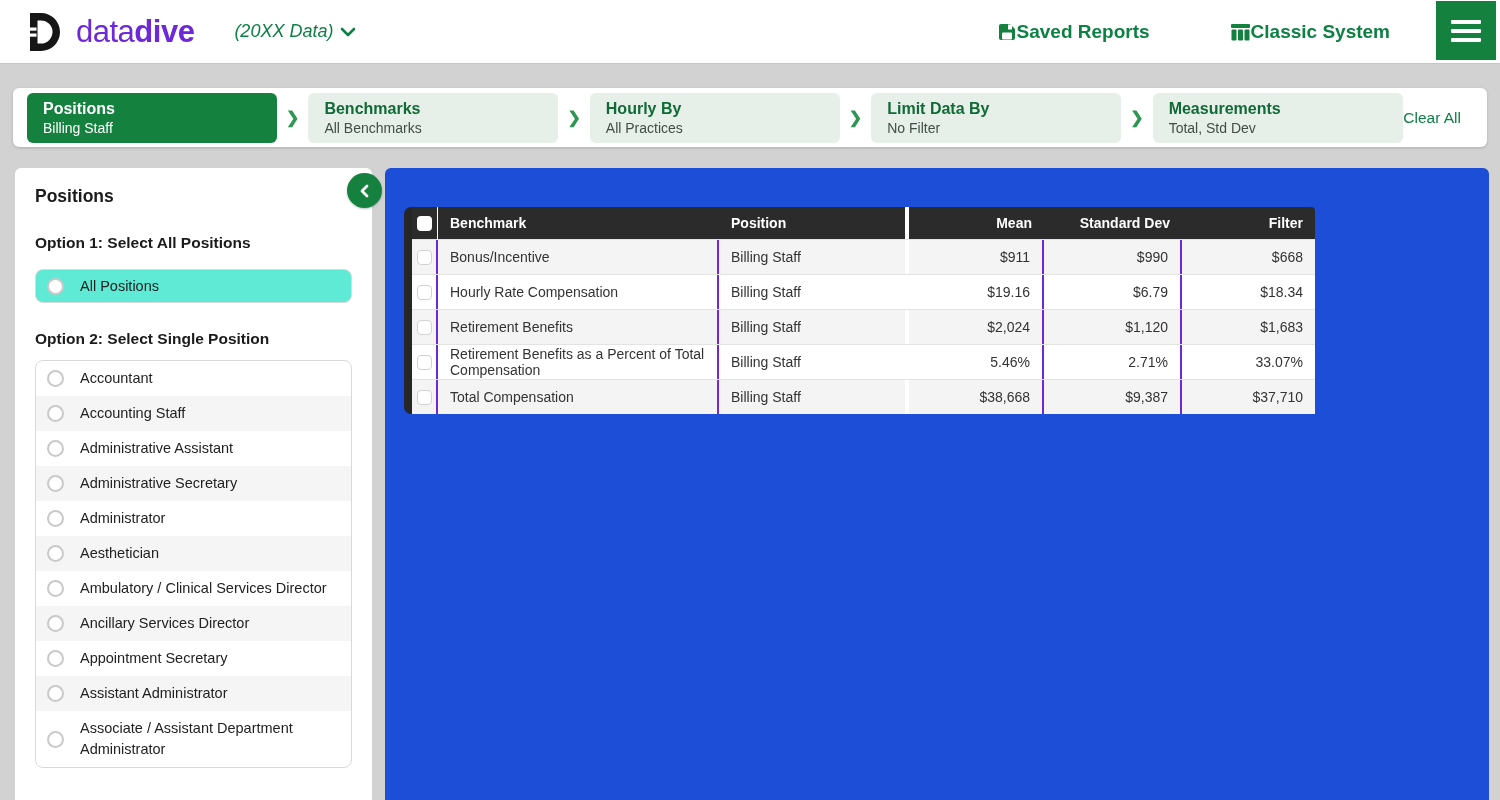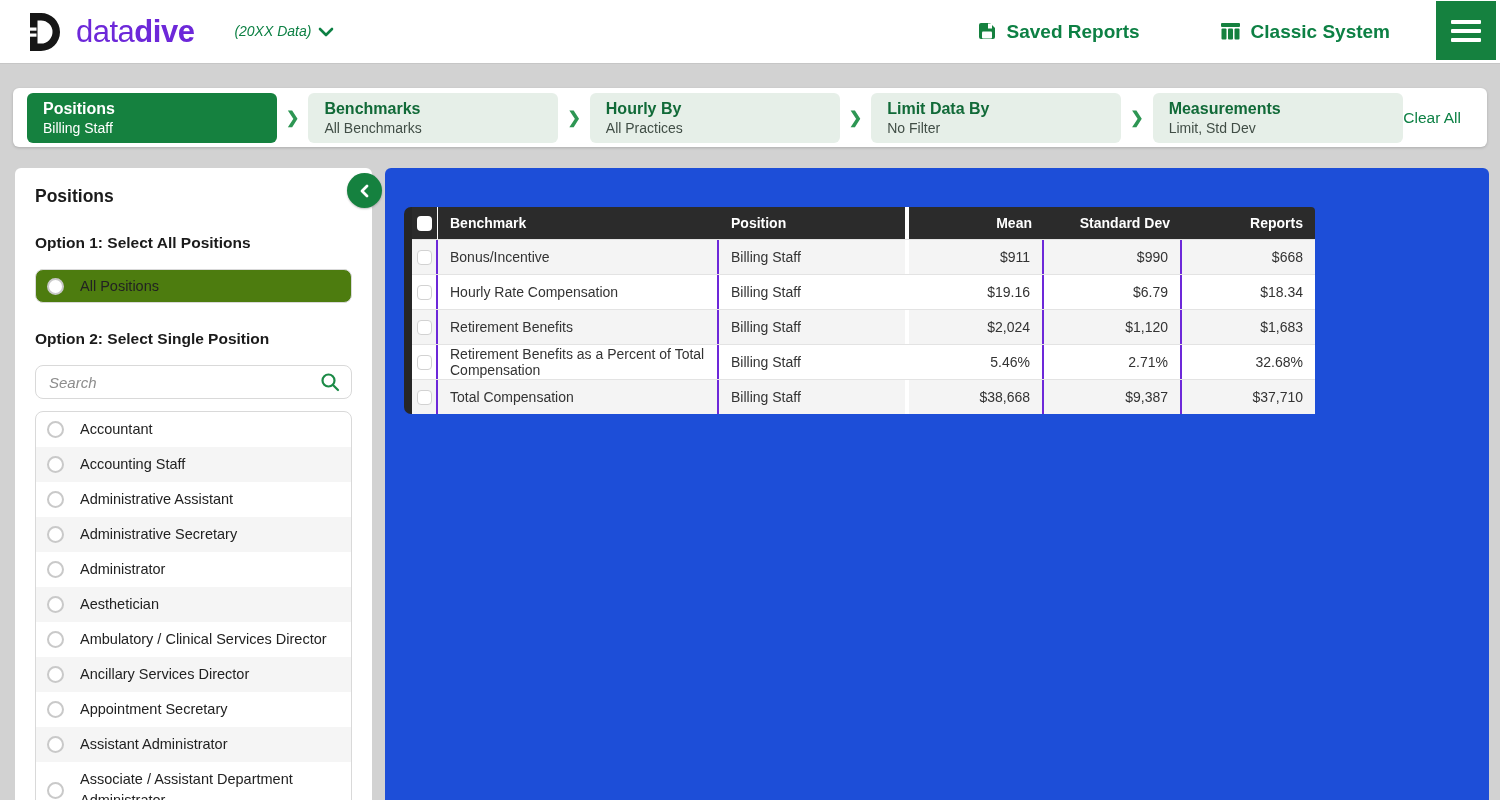--- a/index.html
+++ b/index.html
@@ -14,24 +14,24 @@
     position:absolute; top:0; left:0; width:1500px; height:64px;
     background:#ffffff; border-bottom:1px solid #c6c6c6;
     display:flex; align-items:center;
   }
   .brand { display:flex; align-items:center; gap:13px; margin-left:26px; cursor:pointer; }
   .brand-text { font-size:31px; color:#6d28d9; letter-spacing:-0.5px; }
   .brand-text .w-med { font-weight:500; }
   .brand-text .w-heavy { font-weight:800; }
   .report-title { margin-left:32px; display:flex; align-items:baseline; color:#0d8044; cursor:pointer; }
   .report-title .main { font-size:21px; font-weight:bold; }
-  .report-title .suffix { font-style:italic; font-size:14px; margin-left:8px;text-align:center; }
+  .report-title .suffix { font-style:italic; font-size:18px; margin-left:8px;text-align:center; }
   .report-title .chev { align-self:center; margin-left:7px; }
   .header-actions { margin-left:auto; display:flex; align-items:center; gap:80px; }
-  .header-action { display:flex; gap:10px; color:#0d8044; font-size:19px; font-weight:bold; cursor:pointer; }
+  .header-action { display:flex; align-items:center; gap:0; color:#0d8044; font-size:19px; font-weight:bold; cursor:pointer; }
   .menu-btn {
     width:60px; height:59px; background:#15813f; border:none; cursor:pointer;
     margin:0 4px 2px 46px; display:flex; flex-direction:column; justify-content:center; align-items:center; gap:5px;
   }
   .menu-btn span { width:30px; height:4px; background:#fff; border-radius:1px; }
 
   
   .wizard {
     position:absolute; top:88px; left:13px; right:13px; height:59px;
     background:#fff; border-radius:6px; box-shadow:0 1px 3px rgba(0,0,0,.18);
@@ -54,21 +54,21 @@
     background:#fff; border-radius:6px 6px 0 0; padding:18px 20px 0;
   }
   .collapse-btn {
     position:absolute; top:5px; right:-10px; width:35px; height:35px; border-radius:50%;
     background:#15813f; border:none; cursor:pointer; display:flex; align-items:center; justify-content:center;
     box-shadow:0 1px 2px rgba(0,0,0,.25);
   }
   .side-title { font-size:17.5px; font-weight:bold; color:#1b1b1b; }
   .opt-heading { font-size:15.5px; font-weight:bold; color:#1b1b1b; margin-top:27px; }
   .pill-box {
-    margin-top:17px; border:1px solid #d9d9d9; border-radius:8px; height:34px; background:#4d7c0f;
+    margin-top:17px; border:1px solid #d9d9d9; border-radius:8px; height:34px; background:#5eead4;
     display:flex; align-items:center; padding:0 11px; gap:16px; cursor:pointer;
   }
   .radio { width:17px; height:17px; border:2px solid #c9c9c9; border-radius:50%; background:#fff; flex-shrink:0; }
   .pill-label { font-size:14.5px; color:#222; }
   .search-box {
     margin-top:17px; border:1px solid #d9d9d9; border-radius:8px; height:34px; background:#fff;
     display:flex; align-items:center; padding:0 11px; gap:8px;
   }
   .search-box input { border:none; outline:none; flex:1; font-size:15px; color:#333; background:transparent; }
   .search-box input::placeholder { font-style:italic; color:#8d8d8d; }
@@ -173,50 +173,41 @@
     <span class="s">All Practices</span>
   </div>
   <span class="step-sep">❯</span>
   <div class="step">
     <span class="t">Limit Data By</span>
     <span class="s">No Filter</span>
   </div>
   <span class="step-sep">❯</span>
   <div class="step">
     <span class="t">Measurements</span>
-    <span class="s">Limit, Std Dev</span>
+    <span class="s">Total, Std Dev</span>
   </div>
   <span class="clear-all">Clear All</span>
 </div>
 
 <div class="sidebar">
   <button class="collapse-btn">
     <svg width="14" height="14" viewBox="0 0 14 14">
         <polyline points="9,2 4,7 9,12" fill="none" stroke="#ffffff" stroke-width="2.8" stroke-linecap="round" stroke-linejoin="round"></polyline>
       </svg>
   </button>
 
   <div class="side-title">Positions</div>
 
   <div class="opt-heading">Option 1: Select All Positions</div>
   <div class="pill-box">
     <span class="radio"></span>
     <span class="pill-label">All Positions</span>
   </div>
 
   <div class="opt-heading">Option 2: Select Single Position</div>
-  <div class="search-box">
-    <input type="text" placeholder="Search" style="">
-    <span style="display:flex;">
-      <svg width="20" height="20" viewBox="0 0 20 20">
-        <circle cx="8.5" cy="8.5" r="6" fill="none" stroke="#1b8a46" stroke-width="2.2"></circle>
-        <line x1="13" y1="13" x2="18" y2="18" stroke="#1b8a46" stroke-width="2.2" stroke-linecap="round"></line>
-      </svg>
-    </span>
-  </div>
 
   <div class="pos-list">
 
       <div class="pos-item">
         <span class="radio"></span>
         <span>Accountant</span>
       </div>
 
       <div class="pos-item">
         <span class="radio"></span>
@@ -276,21 +267,21 @@
     <div class="spine"></div>
     <div class="data-table">
       <div class="t-row t-head">
         <span class="c ck">
             <span class="checkbox head"></span>
           </span>
         <span class="c txt">Benchmark</span>
         <span class="c txt pos-col">Position</span>
         <span class="c num">Mean</span>
         <span class="c num">Standard Dev</span>
-        <span class="c num">Reports</span>
+        <span class="c num">Filter</span>
       </div>
 
         <div class="t-row t-body">
           <span class="c ck">
             <span class="checkbox body"></span>
           </span>
           <span class="c txt">Bonus/Incentive</span>
           <span class="c txt pos-col">Billing Staff</span>
           <span class="c num">$911</span>
           <span class="c num">$990</span>
@@ -320,21 +311,21 @@
         </div>
 
         <div class="t-row t-body">
           <span class="c ck">
             <span class="checkbox body"></span>
           </span>
           <span class="c txt">Retirement Benefits as a Percent of Total Compensation</span>
           <span class="c txt pos-col">Billing Staff</span>
           <span class="c num">5.46%</span>
           <span class="c num">2.71%</span>
-          <span class="c num">32.68%</span>
+          <span class="c num">33.07%</span>
         </div>
 
         <div class="t-row t-body">
           <span class="c ck">
             <span class="checkbox body"></span>
           </span>
           <span class="c txt">Total Compensation</span>
           <span class="c txt pos-col">Billing Staff</span>
           <span class="c num">$38,668</span>
           <span class="c num">$9,387</span>

